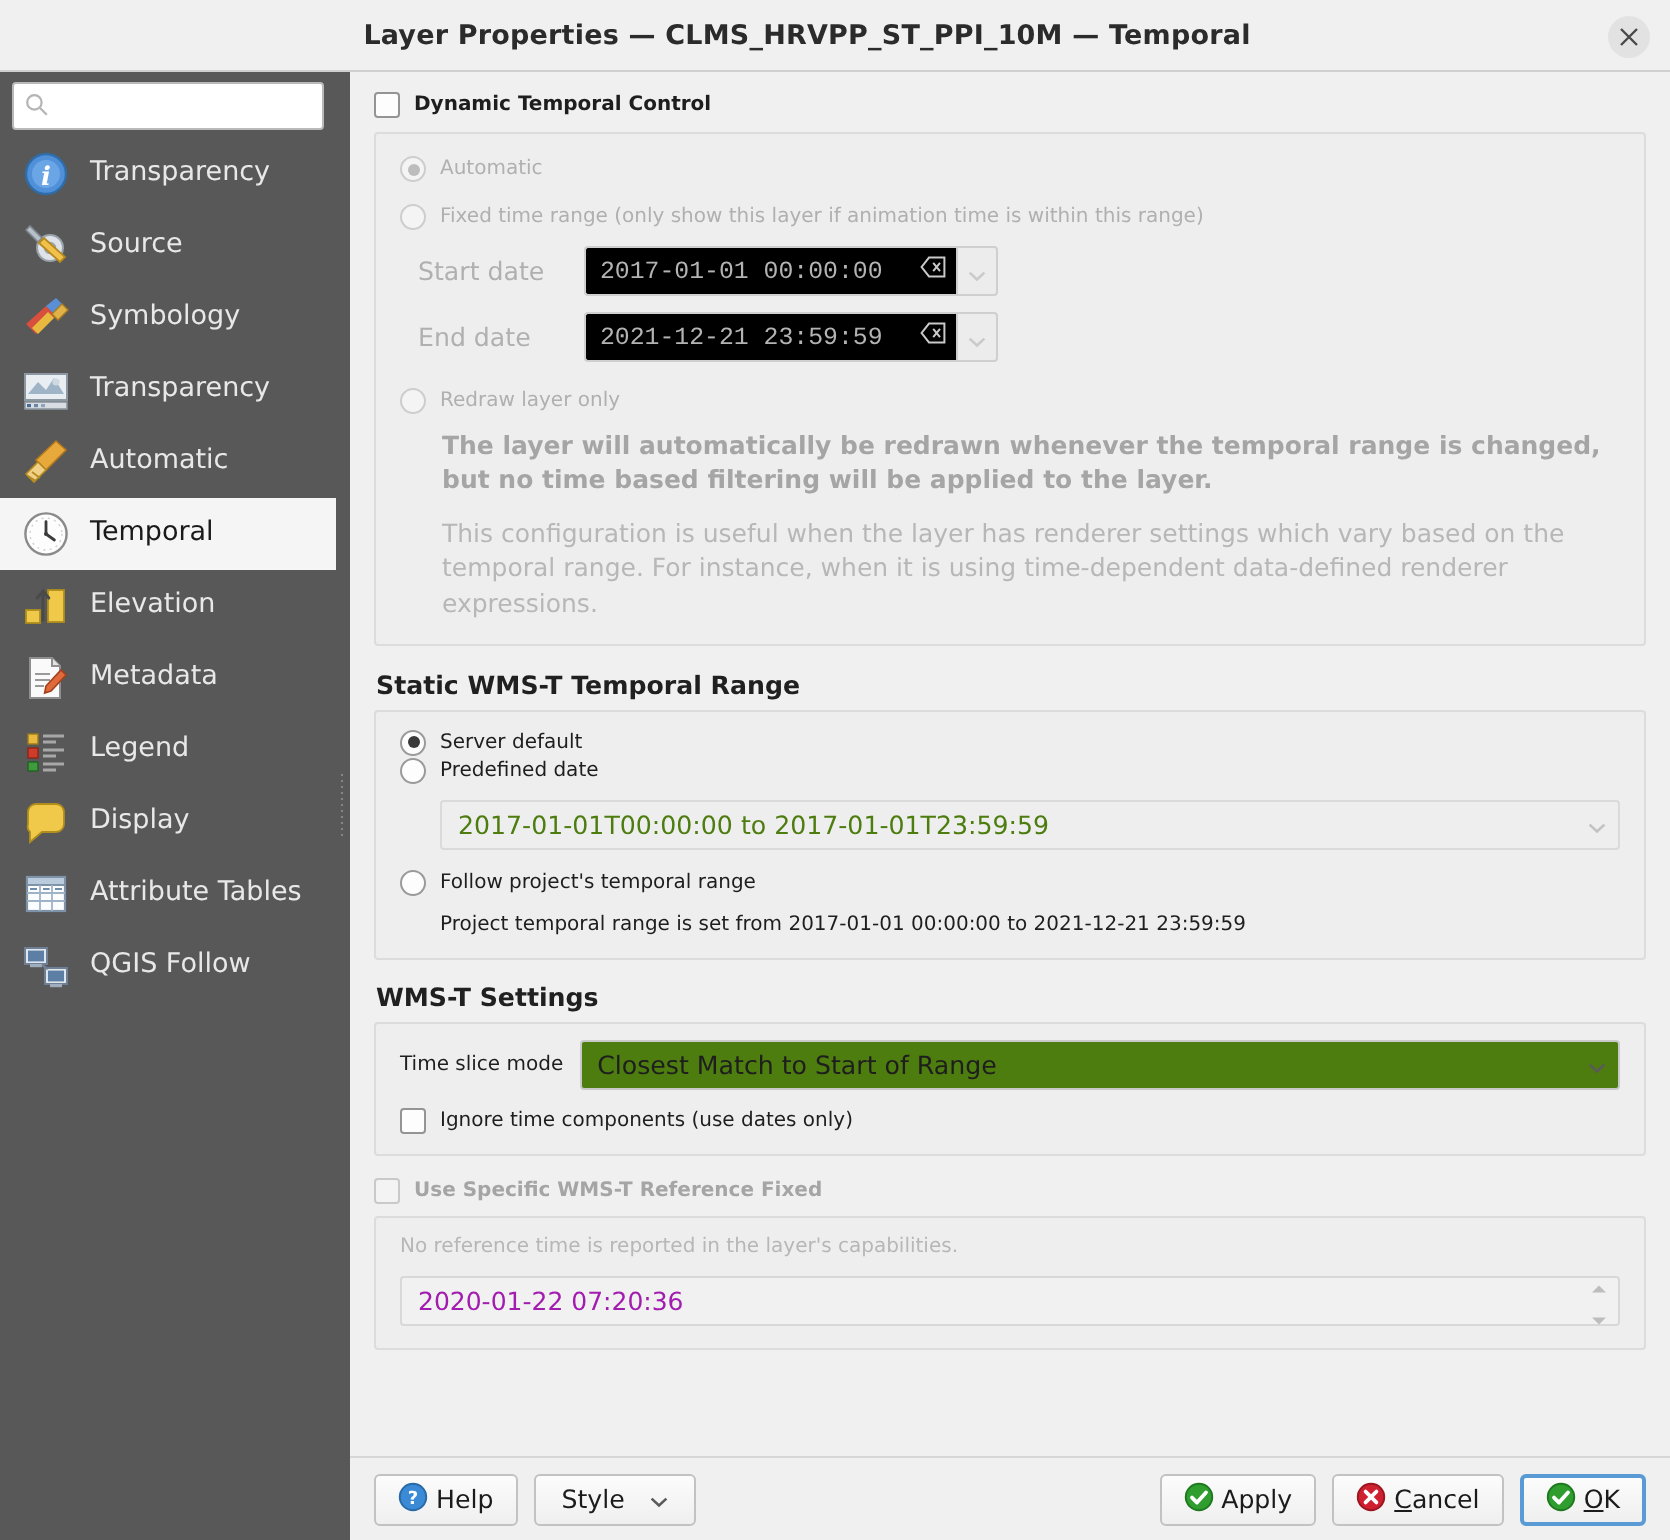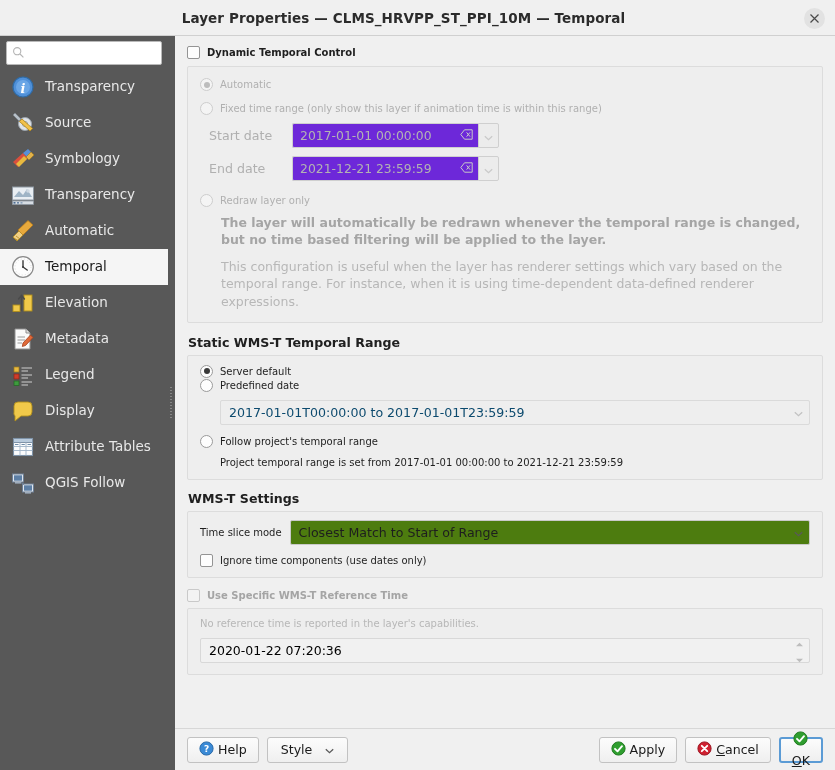--- a/index.html
+++ b/index.html
@@ -126,26 +126,26 @@
   .lbl.dim { color: #b0b0b0; }
   .lbl.dim-strong { color: #a5a5a5; font-weight: bold; }
   .lbl.dim-soft { color: #b7b7b7; }
   
   .field-row { display: flex; align-items: center; gap: 9px; margin-top: 8px; }
   .field-lbl { font-size: 12.6px; color: #b0b0b0; width: 74px; text-align: left; }
   .dateedit {
     display: flex; align-items: stretch; height: 25px;
   }
   .dateedit .txt {
-    width: 186px; background: #6d28d9;
+    width: 186px; background: #000000;
     border: 1px solid #cfcfcf; border-right: none;
     border-radius: 2px 0 0 2px;
     display: flex; align-items: center; justify-content: space-between;
     padding: 0 5px 0 7px;
-    font-size: 12.4px; color: #b3b3b3;
+    font-size: 12.4px; color: #b3b3b3; font-family: Liberation Mono, monospace;
   }
   .dateedit .arrowbtn {
     width: 21px; background: #ececec;
     border: 1px solid #cfcfcf; border-radius: 0 2px 2px 0;
     display: flex; align-items: center; justify-content: center;
   }
   .hint-strong {
     font-size: 12.5px; font-weight: bold; color: #a5a5a5;
     line-height: 1.32; margin-top: 8px; margin-left: 21px;
   }
@@ -153,26 +153,26 @@
     font-size: 12.5px; color: #b7b7b7;
     line-height: 1.38; margin-top: 10px; margin-left: 21px;
   }
   
   .combo {
     height: 25px; border: 1px solid #c9c9c9; background: #4d7c0f;
     border-radius: 2px; display: flex; align-items: center;
     padding: 0 6px 0 8px; font-size: 12.6px; color: #1e1e1e;
     justify-content: space-between;
   }
-  .combo.disabled { background: #eeeeee; border-color: #dadada; color: #0c4a6e; }
+  .combo.disabled { background: #eeeeee; border-color: #dadada; color: #4d7c0f; }
   
   .spin {
     height: 25px; border: 1px solid #d8d8d8; background: #f1f1f1;
     border-radius: 2px; display: flex; align-items: center;
-    padding: 0 2px 0 8px; font-size: 12.5px; color: #000000;
+    padding: 0 2px 0 8px; font-size: 12.5px; color: #a21caf;
     justify-content: space-between;
   }
   .spin-btns { display: flex; flex-direction: column; gap: 1px; padding-right: 3px; }
   
   .buttonbar {
     height: 42px; min-height: 42px;
     border-top: 1px solid #d7d7d7;
     display: flex; align-items: center;
     padding: 0 12px; gap: 8px;
     background: #f0f0f0;
@@ -180,21 +180,21 @@
   .btn {
     height: 26px; border: 1px solid #c2c2c2; border-radius: 3px;
     background: linear-gradient(#fcfcfc, #efefef);
     display: flex; align-items: center; justify-content: center;
     gap: 4px; padding: 0 11px;
     font-size: 12.6px; color: #1b1b1b; cursor: pointer;
     white-space: nowrap;
   }
   .btn.wide { padding: 0 13px; }
   .btn.default {
-    border: 2px solid #5b9bd5; padding: 0 11px; flex-direction: column;
+    border: 2px solid #5b9bd5; padding: 0 11px;
   }
   .btn .bico { flex: none; display: block; }
   .spacer { flex: 1; }
   .btn .caret { margin-left: 9px; }
   u { text-decoration: underline; }
 </style>
 </head>
 <body>
 
 <div class="dialog">
@@ -500,21 +500,21 @@
           </div>
 
           <div class="row" style="margin-top:9px;">
             <span class="cbox"></span>
             <span class="lbl">Ignore time components (use dates only)</span>
           </div>
         </div>
 
         <div class="row" style="margin:11px 0 6px 0;">
           <span class="cbox disabled"></span>
-          <span class="lbl dim-strong">Use Specific WMS-T Reference Time</span>
+          <span class="lbl dim-strong">Use Specific WMS-T Reference Fixed</span>
         </div>
 
         <div class="frame" style="padding:9px 12px 11px 12px;">
           <div class="lbl dim-soft">No reference time is reported in the layer's capabilities.</div>
           <div class="spin" style="margin-top:9px;">
             <span>2020-01-22 07:20:36</span>
             <span class="spin-btns">
               <span>
                 <svg width="9" height="5" viewBox="0 0 9 5">
                     <path d="M4.5 0.8 L8 4.2 L1 4.2 Z" fill="#bdbdbd"></path>

